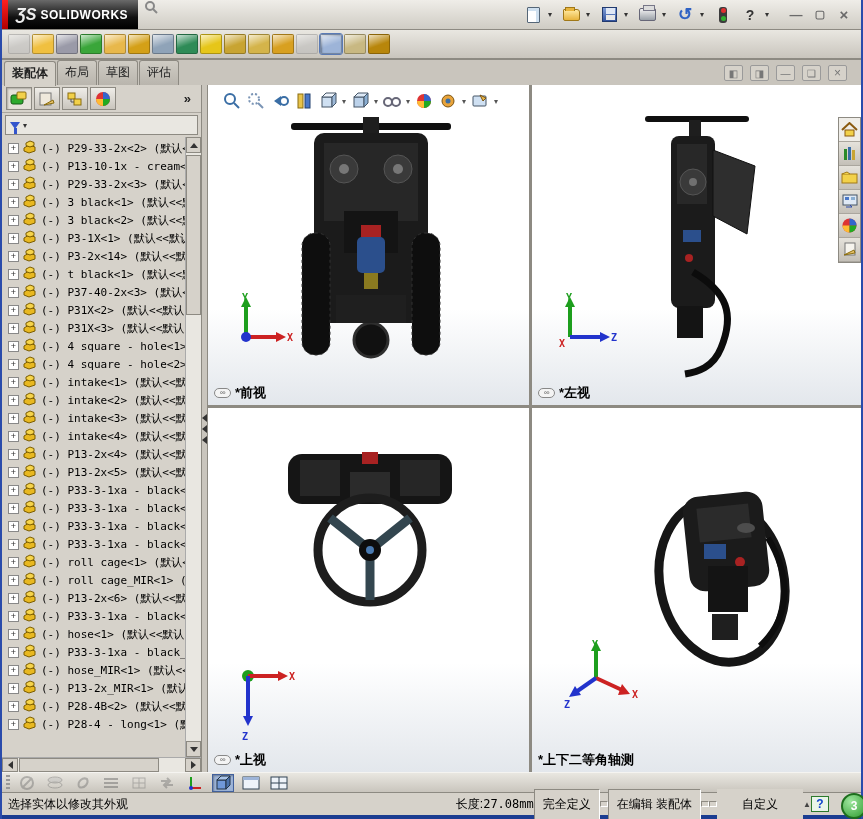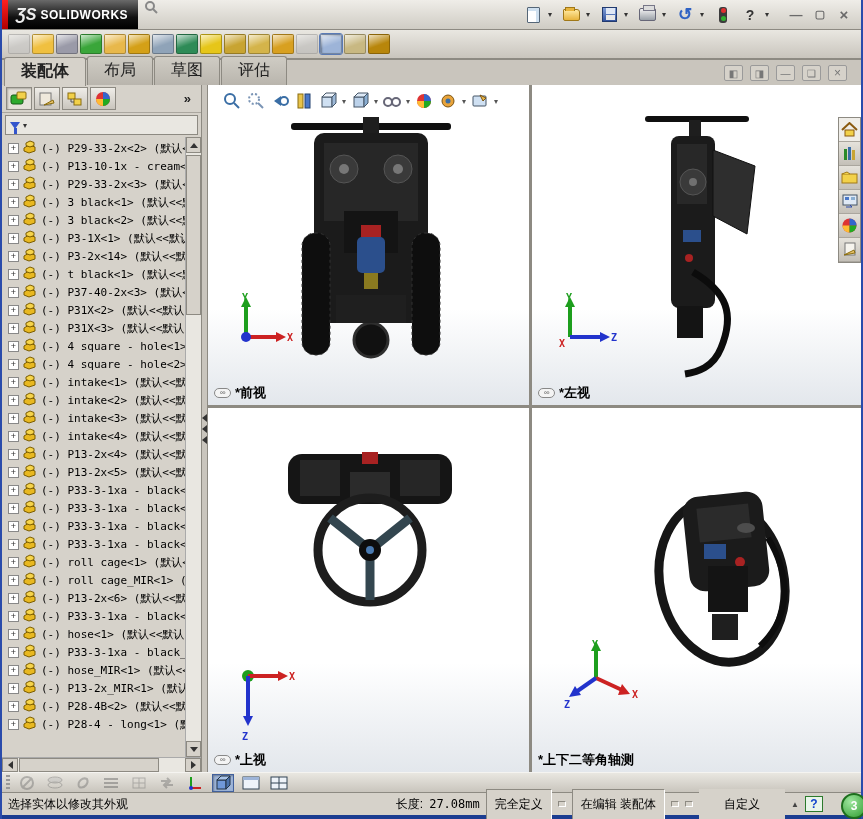--- a/index.html
+++ b/index.html
@@ -39,21 +39,21 @@
   
   .toolbar2 { height:30px; flex:0 0 30px; display:flex; align-items:center; gap:2px; padding-left:6px; background:linear-gradient(#e9e7e1,#c9c5bd); border-bottom:2px solid #8d8a82; }
   .chip { width:22px; height:20px; border-radius:2px; position:relative; border:1px solid rgba(0,0,0,.25); background:#bbb; }
   .chip::before { content:""; position:absolute; inset:0; background:linear-gradient(160deg,rgba(255,255,255,.75),rgba(255,255,255,0) 55%); }
   .chip.pressed { outline:1px solid #5a7ab5; background-color:#9db4d8 !important; box-shadow:inset 1px 1px 2px rgba(0,0,0,.35); }
   .chip.disabled { filter:grayscale(1); opacity:.5; }
 
   
   .tabsrow { height:25px; flex:0 0 25px; display:flex; align-items:flex-end; background:#c9c5bd; }
   .cmdtabs { display:flex; align-items:flex-end; padding-left:2px; }
-  .cmdtab { padding:3px 16px 4px; border:1px solid #8d8a82; border-bottom:none; background:linear-gradient(#cfccc4,#b9b5ad); margin-right:1px; font-size:16px; color:#222; border-radius:3px 3px 0 0; }
+  .cmdtab { padding:3px 7px 4px; border:1px solid #8d8a82; border-bottom:none; background:linear-gradient(#cfccc4,#b9b5ad); margin-right:1px; font-size:12px; color:#222; border-radius:3px 3px 0 0; }
   .cmdtab.active { background:#d6d2ca; font-weight:bold; position:relative; top:1px; }
   .mdibtns { margin-left:auto; display:flex; gap:7px; align-items:center; padding:0 14px 4px; }
   .mdibtn { width:19px; height:16px; border:1px solid #9a9a9a; background:#d6d2ca; color:#777; display:flex; align-items:center; justify-content:center; font-size:10px; border-radius:2px; }
 
   
   .main { flex:1; display:flex; min-height:0; }
 
   
   .leftpanel { width:200px; flex:0 0 200px; display:flex; flex-direction:column; background:#d6d2ca; border-right:1px solid #8d8a82; }
   .panelhead { height:28px; flex:0 0 28px; display:flex; align-items:center; gap:2px; padding:2px 4px; border-bottom:1px solid #aaa69e; }
@@ -110,21 +110,21 @@
   .mtab.active { background:#e9e7e1; font-weight:bold; }
   .bottombar { height:20px; flex:0 0 20px; background:linear-gradient(#e9e7e1,#c9c5bd); display:flex; align-items:center; gap:6px; padding-left:4px; border-top:1px solid #f5f4f1; }
   .grip { width:4px; height:16px; background:repeating-linear-gradient(#999 0 2px,transparent 2px 4px); }
   .bico { width:22px; height:18px; display:flex; align-items:center; justify-content:center; }
   .bico.pressed { background:#9db4d8; border:1px solid #41609c; box-shadow:inset 1px 1px 2px rgba(0,0,0,.3); }
   .bico.disabled { opacity:.4; filter:grayscale(1); }
 
   
   .statusbar { height:27px; flex:0 0 27px; background:#d6d2ca; border-top:1px solid #8d8a82; border-bottom:4px solid #1b3d91; display:flex; align-items:center; padding:0 6px; position:relative; font-size:12px; }
   .status-msg { color:#000; }
-  .status-right { margin-left:auto; display:flex; align-items:center; gap:6px; }
+  .status-right { margin-left:auto; display:flex; align-items:center; }
   .scell { border:1px solid; border-color:#8d8a82 #fff #fff #8d8a82; padding:6px 8px; background:#d6d2ca; }
   .scell.empty { width:8px; padding:2px 0; }
   .sarrow { font-size:8px; color:#444; }
   .helpbox { width:18px; height:16px; background:#e9f5e9; border:1px solid #2c7a2c; color:#1144cc; font-weight:bold; text-align:center; line-height:15px; }
   .badge { position:absolute; right:-6px; top:0px; width:26px; height:26px; border-radius:50%; background:radial-gradient(circle at 35% 30%,#9fe79f,#2e9b2e); border:2px solid #1d6e1d; color:#fff; font-weight:bold; font-size:12px; display:flex; align-items:center; justify-content:center; }
 </style>
 </head>
 <body>
 
 <div class="app">

